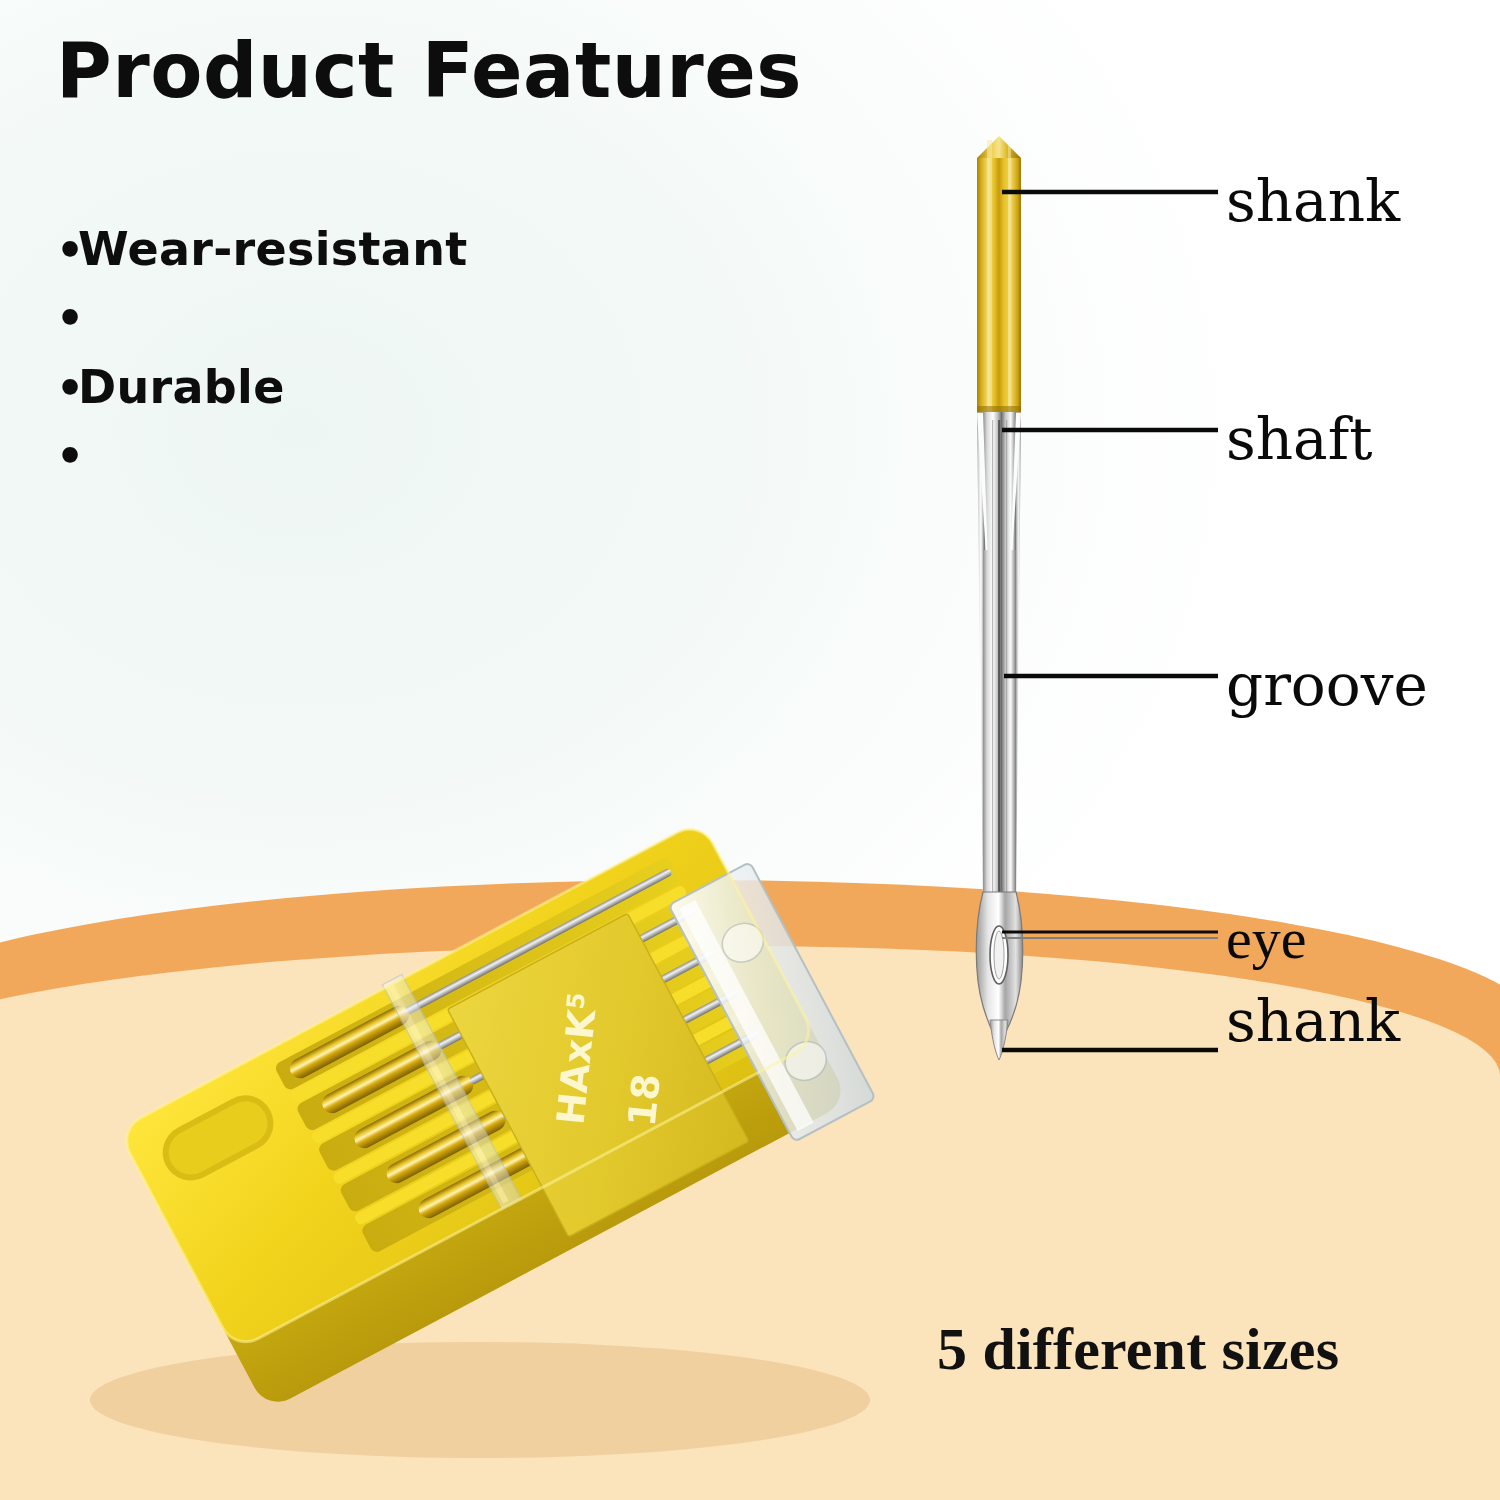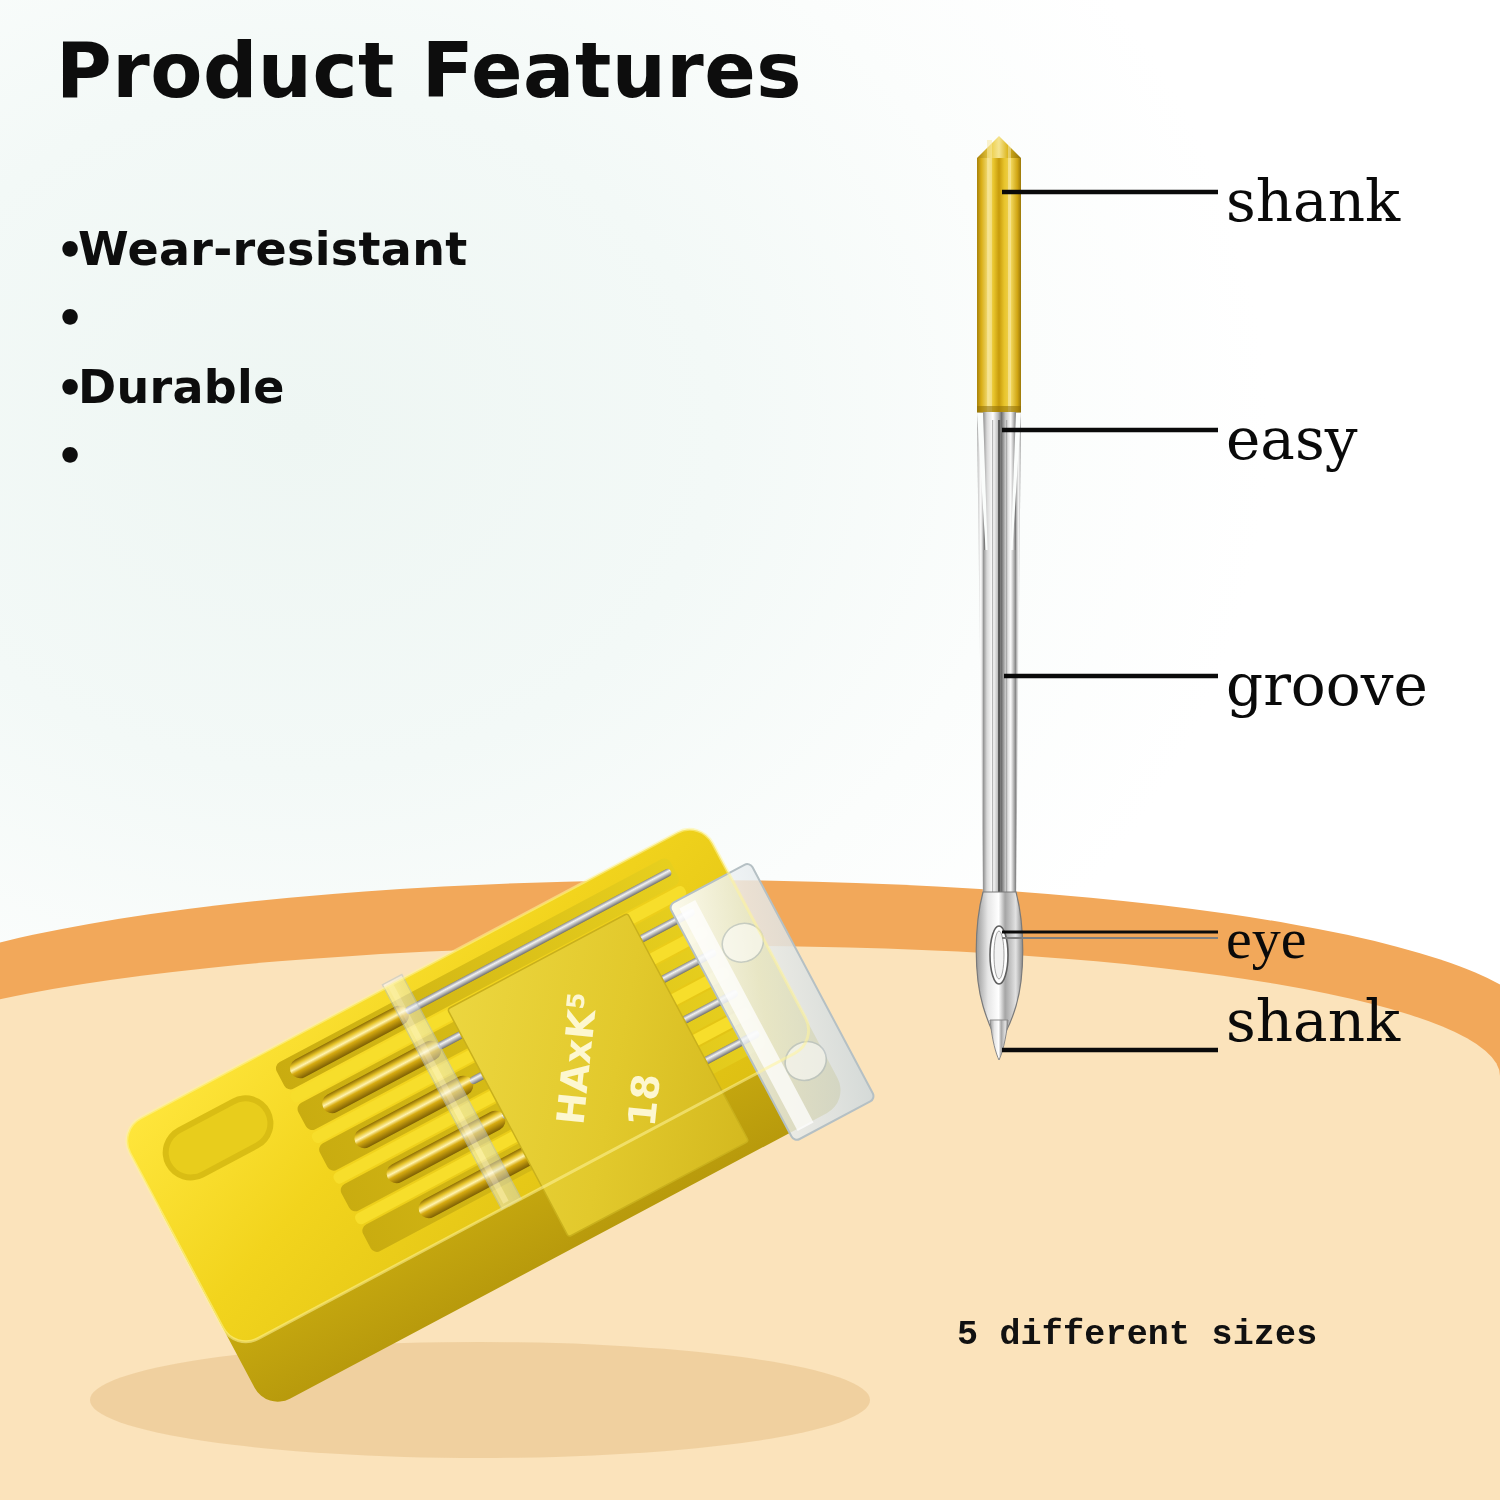--- a/index.html
+++ b/index.html
@@ -115,24 +115,24 @@
     left: 10px;
     top: 770px;
     width: 980px;
     height: 730px;
   }
   .product-svg { position: absolute; left: 0; top: 0; }
 
   
   .caption {
     position: absolute;
-    left: 957px;
+    left: 937px;
     top: 1315px;
-    font-family: Liberation Mono, monospace;
-    font-size: 35px;
+    font-family: Liberation Serif, serif;
+    font-size: 60px;
     font-weight: 700;
     color: #111111;
     white-space: nowrap;
     letter-spacing: 0.2px;
   }
 </style>
 </head>
 <body>
 
 <div id="stage">
@@ -231,21 +231,21 @@
 
       <line x1="62" y1="72" x2="278" y2="72" stroke="#0a0a0a" stroke-width="4.5"></line>
       <line x1="62" y1="310" x2="278" y2="310" stroke="#0a0a0a" stroke-width="4.5"></line>
       <line x1="64" y1="556" x2="278" y2="556" stroke="#0a0a0a" stroke-width="4.5"></line>
       <line x1="62" y1="812" x2="278" y2="812" stroke="#0a0a0a" stroke-width="3"></line>
       <line x1="62" y1="818" x2="278" y2="818" stroke="#808080" stroke-width="2"></line>
       <line x1="62" y1="930" x2="278" y2="930" stroke="#0a0a0a" stroke-width="4.5"></line>
     </svg>
 
     <div class="callout callout-shank">shank</div>
-    <div class="callout callout-shaft">easy</div>
+    <div class="callout callout-shaft">shaft</div>
     <div class="callout callout-groove">groove</div>
     <div class="callout callout-eye">eye</div>
     <div class="callout callout-point">shank</div>
   </div>
 
   <div class="product-photo">
     <svg class="product-svg" width="980" height="730" viewBox="0 0 980 730">
       <defs>
         <linearGradient id="caseTop" x1="0" y1="0" x2="1" y2="1">
           <stop offset="0%" stop-color="#ffe63c"></stop>

